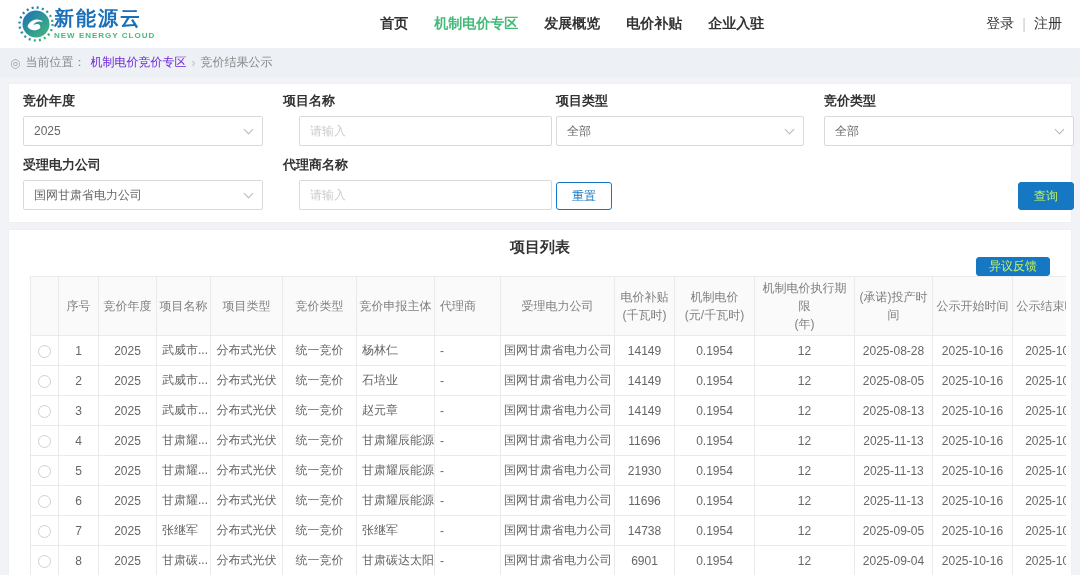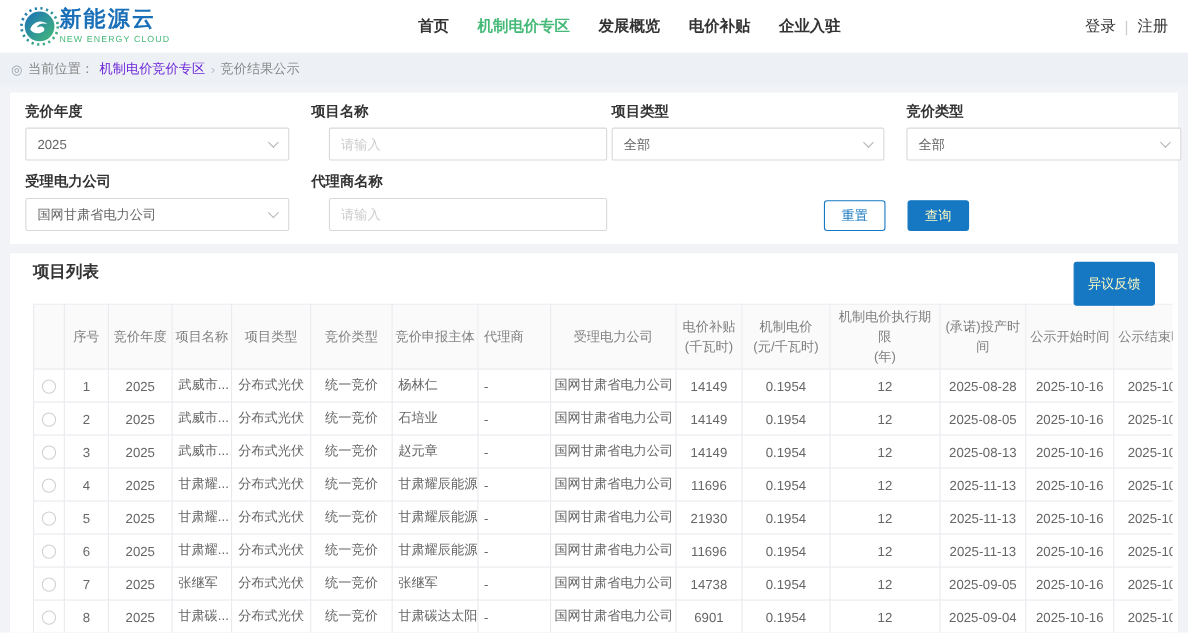--- a/index.html
+++ b/index.html
@@ -12,47 +12,47 @@
   html,body{width:1080px;height:575px;overflow:hidden;}
   body{
     background:#f1f3f7;
     font-family:"Liberation Sans","DejaVu Sans",sans-serif;
     color:#333;
   }
   
   .topbar{height:48px;background:#fff;display:flex;align-items:center;padding:0 18px;}
   .logo{display:flex;align-items:center;gap:0;width:200px;flex:0 0 auto;}
   .logo-text .cn{font-size:20px;font-weight:bold;color:var(--brand-blue);letter-spacing:2px;line-height:1.05;}
-  .logo-text .en{font-size:8px;font-weight:normal;color:var(--brand-green);letter-spacing:1px;margin-top:2px;}
+  .logo-text .en{font-size:8px;font-weight:bold;color:var(--brand-green);letter-spacing:1px;margin-top:2px;}
   .nav{display:flex;gap:26px;margin:0 auto;font-size:14px;transform:translateX(-30px);font-weight:bold;}
   .nav-item{color:#333;cursor:pointer;white-space:nowrap;}
   .nav-item.active{color:var(--brand-green);}
   .auth{display:flex;align-items:center;gap:8px;font-size:14px;flex:0 0 auto;}
   .auth .sep{color:#ccc;}
   .auth a{color:#333;text-decoration:none;cursor:pointer;}
   
   .breadcrumb{height:29px;background:#edf0f5;display:flex;align-items:center;padding:0 10px;font-size:12px;color:#888;gap:5px;}
   .loc-icon{color:#9aa3ad;font-size:12px;line-height:1;}
   .breadcrumb .strong{color:#6d28d9;font-weight:normal;}
   .breadcrumb .sep{color:#b9bfc7;}
   
   .filter-card{background:#fff;margin:6px 8px 0;border:1px solid #eef0f3;padding:8px 14px 12px;}
   .filter-grid{display:grid;grid-template-columns:240px 253px 248px 250px;column-gap:20px;row-gap:10px;}
   .field label{display:block;font-size:13px;font-weight:bold;color:#333;margin-bottom:6px;}
   .control{height:30px;border:1px solid #d9d9d9;border-radius:2px;display:flex;align-items:center;justify-content:space-between;padding:0 10px;font-size:12px;color:#666;background:#fff;width:100%;cursor:pointer;}
   input.control{cursor:text;margin-left:16px;}
   input.control::placeholder{color:#ccc;}
   .chev{width:7px;height:7px;border-right:1px solid #b9b9b9;border-bottom:1px solid #b9b9b9;transform:rotate(45deg);margin-top:-4px;flex:0 0 auto;}
-  .actions{grid-column:3 / 5;display:flex;justify-content:center;align-items:flex-end;gap:20px;}
+  .actions{grid-column:3 / 5;display:flex;justify-content:space-between;align-items:flex-end;gap:20px;}
   .btn{font-size:12px;height:28px;padding:0 15px;border-radius:3px;display:inline-flex;align-items:center;cursor:pointer;border:1px solid var(--accent-blue);white-space:nowrap;}
   .btn-outline{background:#fff;color:var(--accent-blue);}
-  .btn-primary{background:var(--accent-blue);color:#fef9c3;}
+  .btn-primary{background:var(--accent-blue);color:#bef264;}
   
   .main-card{background:#fff;margin:6px 8px 0;border:1px solid #eef0f3;padding:8px 21px;height:400px;}
-  .list-head{display:flex;align-items:flex-start;margin-bottom:8px;height:30px;}
+  .list-head{display:flex;align-items:center;margin-bottom:8px;height:30px;flex-direction:column;}
   .list-title{font-size:15px;font-weight:bold;color:#333;}
   .summary{font-size:12px;color:#666;margin-left:70px;}
   .summary .num{color:var(--link-blue);}
   .feedback{margin-left:auto;height:40px;padding:0 12px;}
   
   .table-wrap{width:1036px;overflow:hidden;}
   table{border-collapse:collapse;table-layout:fixed;width:1062px;font-size:12px;color:#666;}
   th,td{border:1px solid #e9eaee;text-align:center;overflow:hidden;}
   th{background:#fafafa;color:#808080;font-weight:normal;height:44px;padding:2px;line-height:1.5;white-space:normal;word-break:break-all;}
   td{height:30px;padding:2px;white-space:nowrap;}

